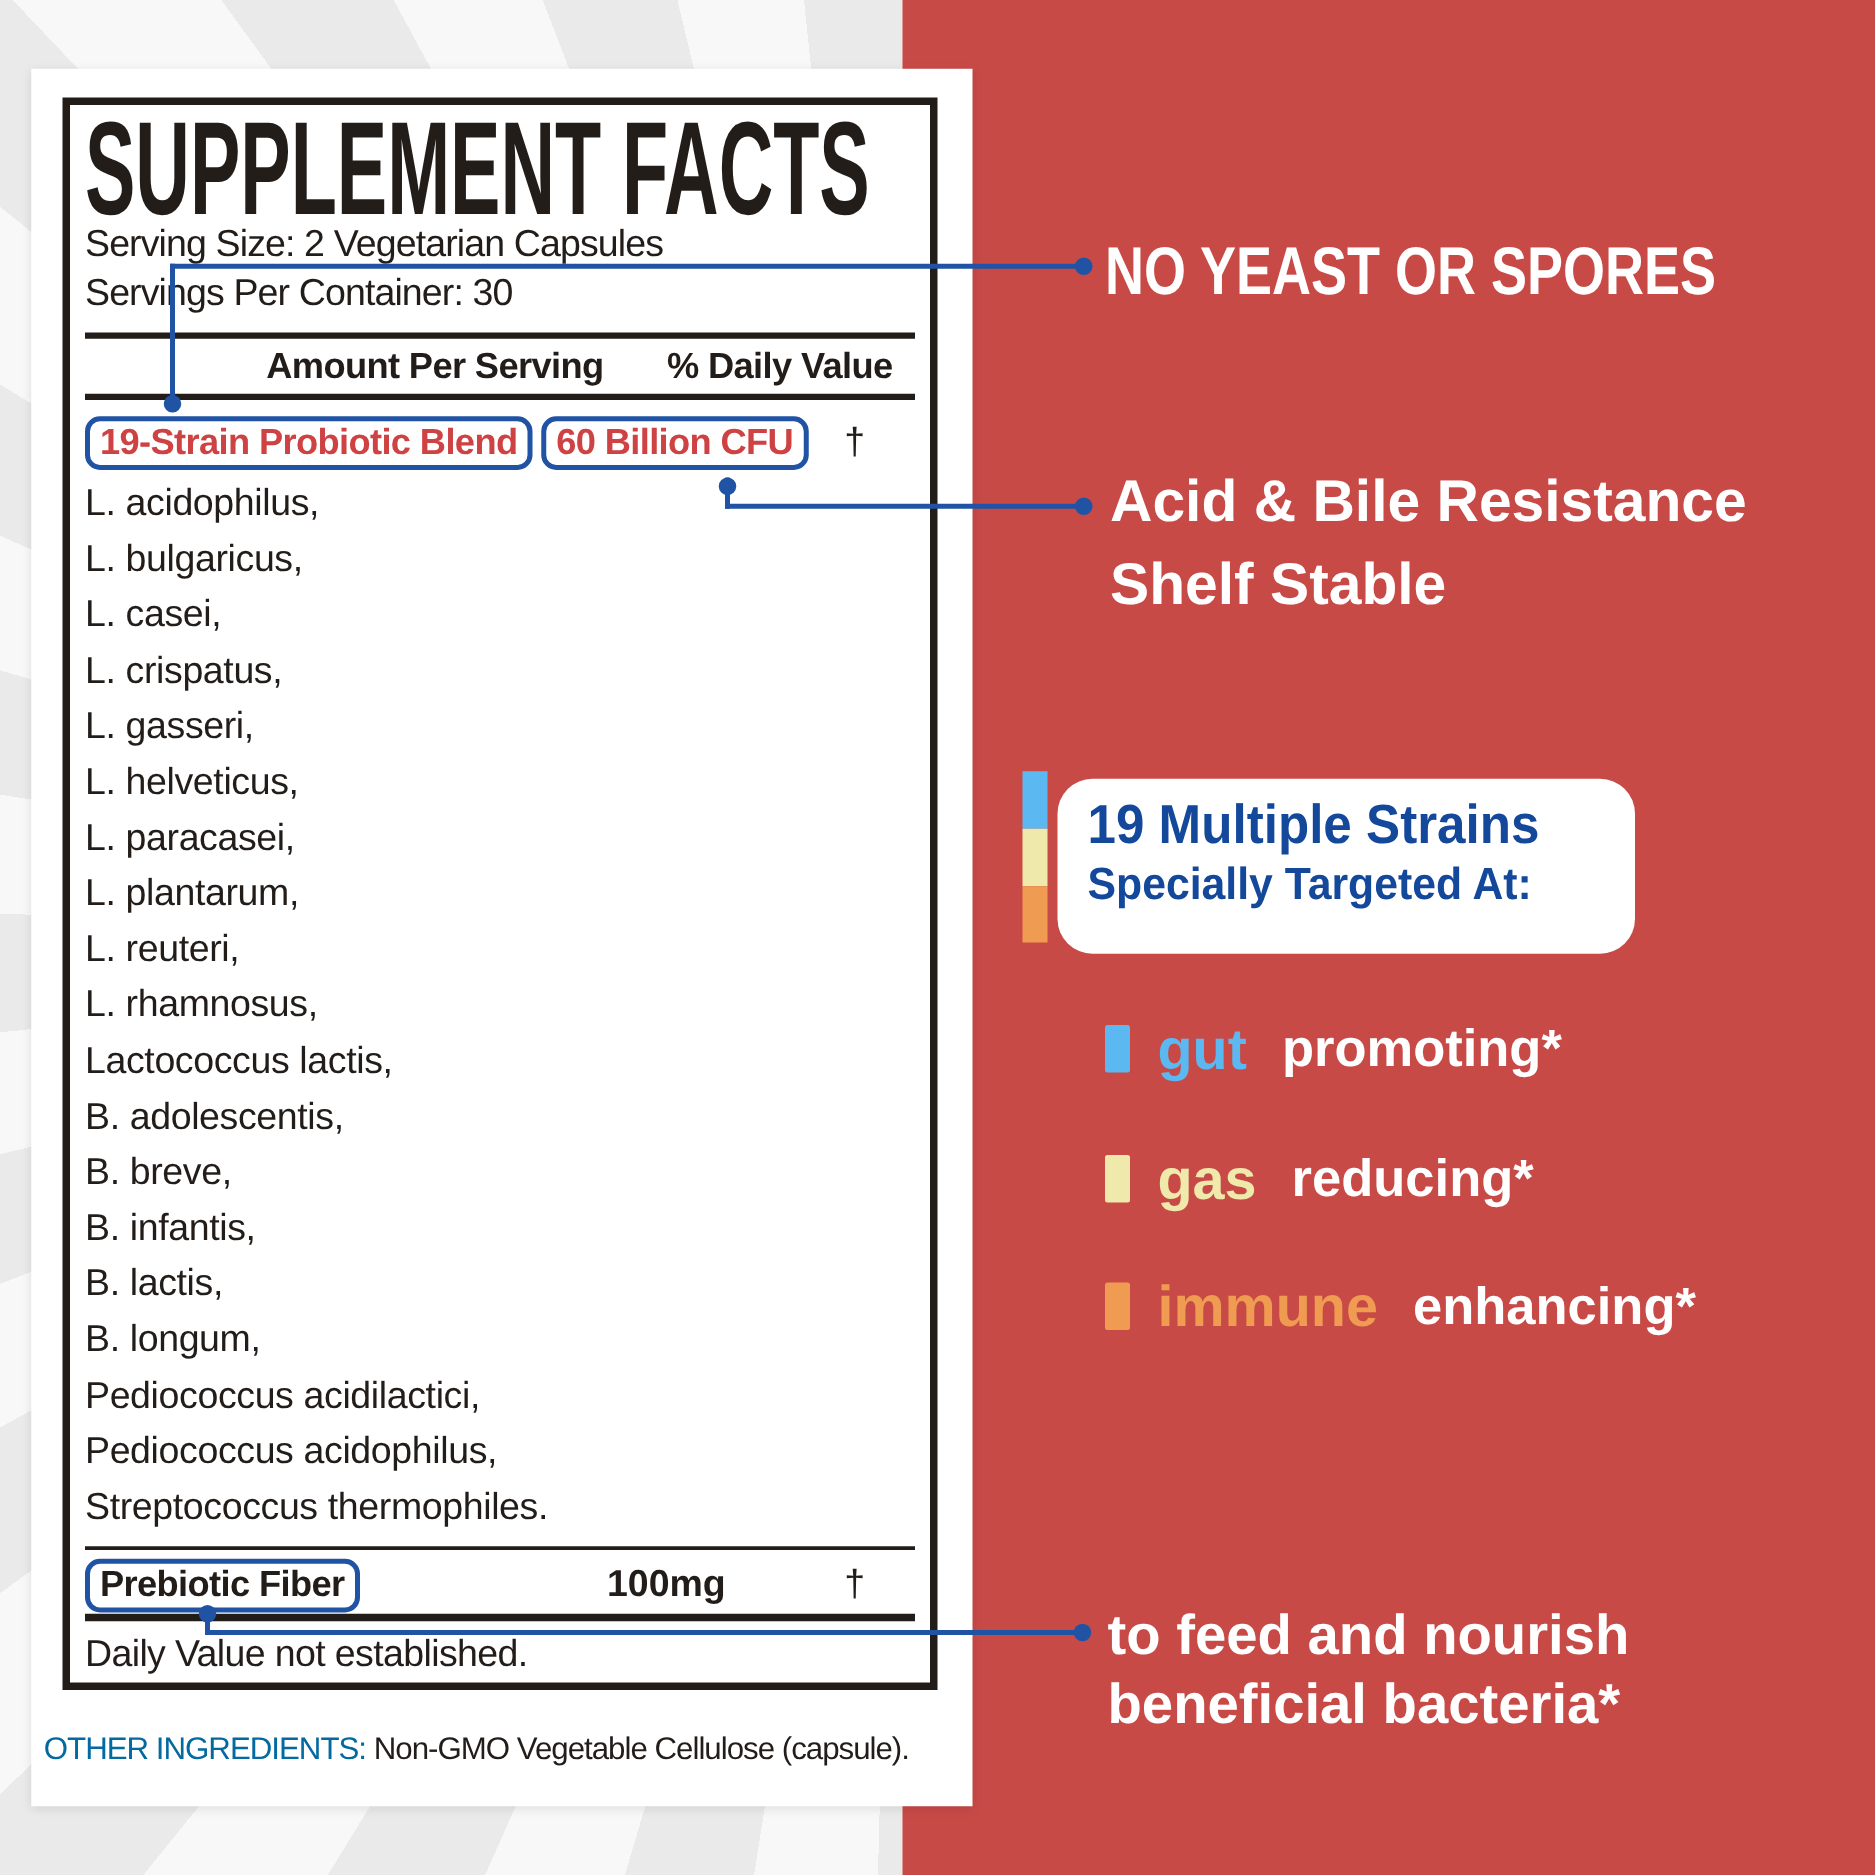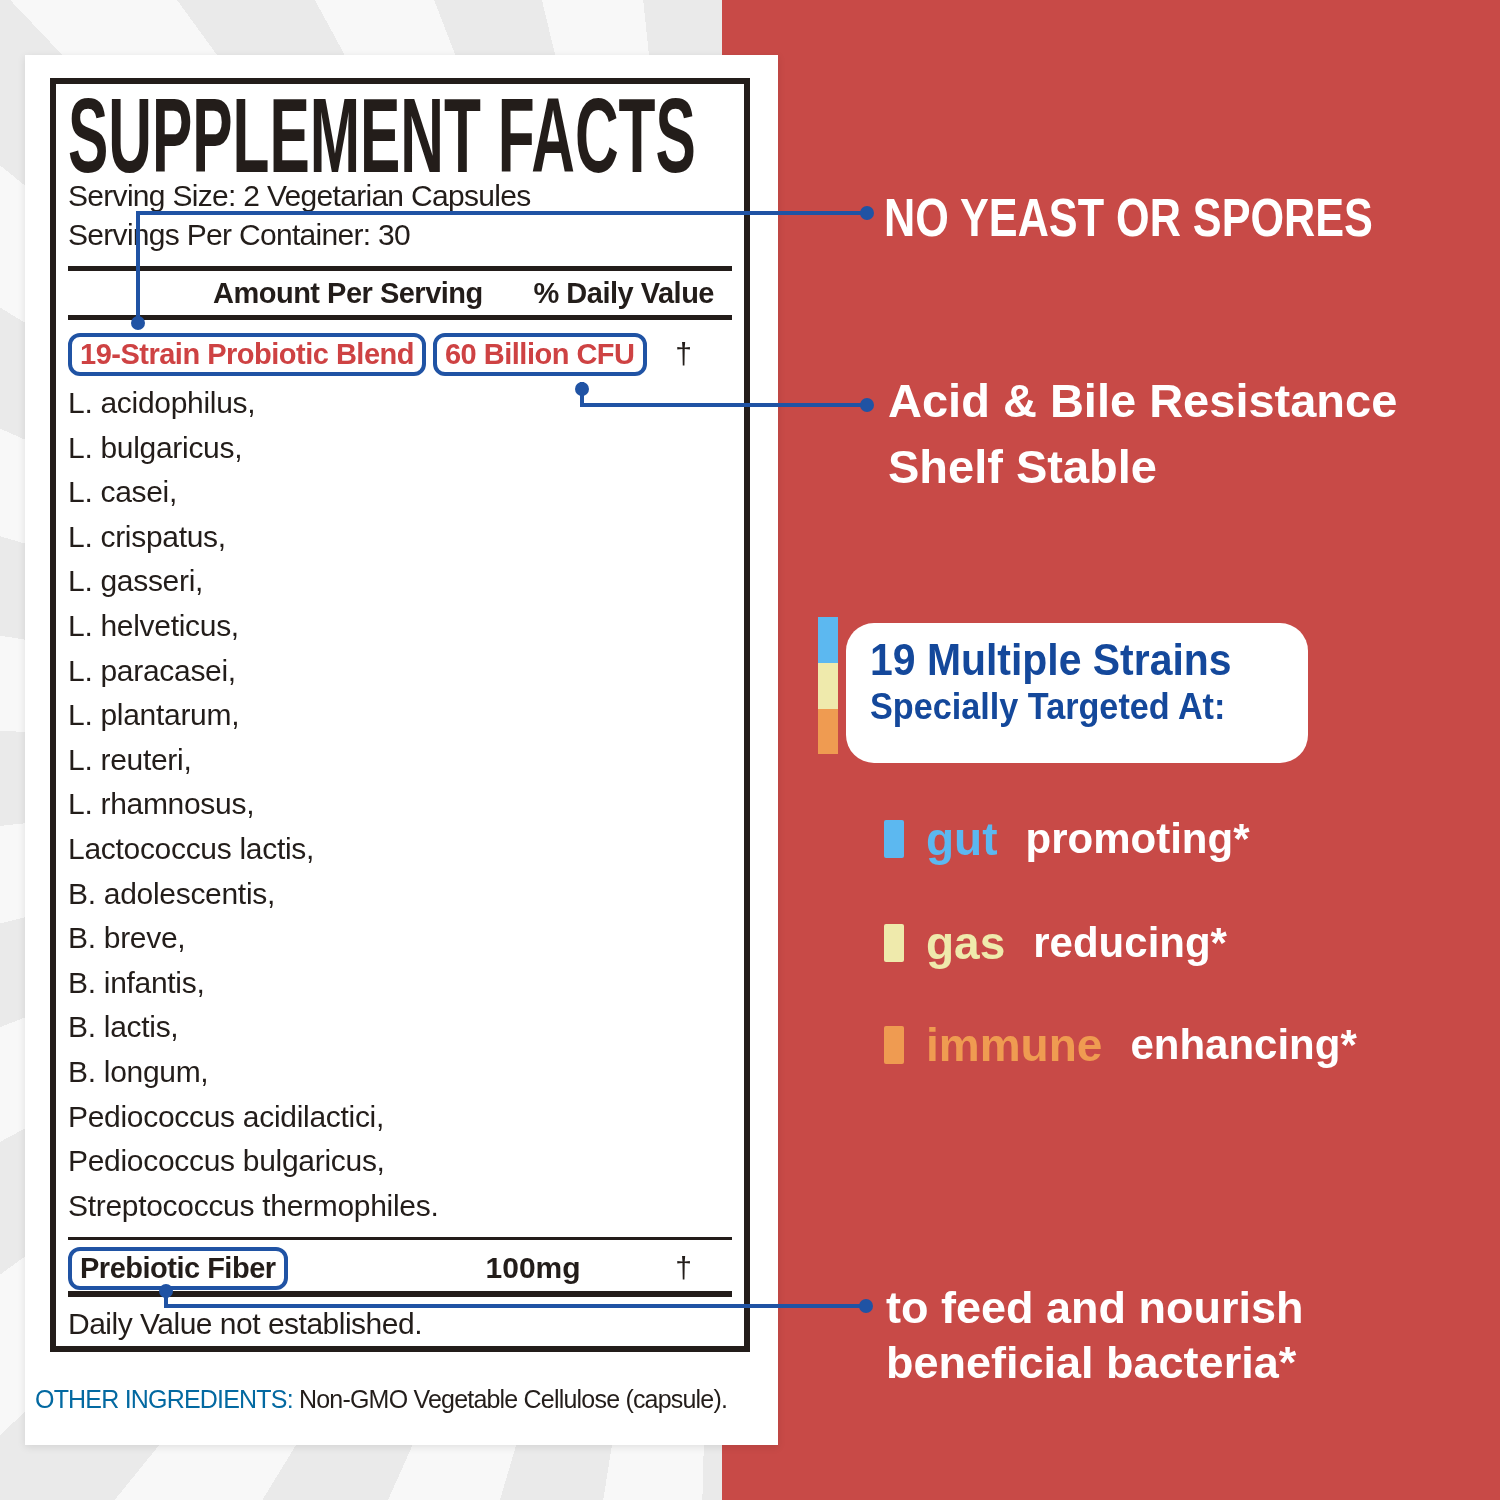--- a/index.html
+++ b/index.html
@@ -98,21 +98,21 @@
         <div class="strain">L. plantarum,</div>
         <div class="strain">L. reuteri,</div>
         <div class="strain">L. rhamnosus,</div>
         <div class="strain">Lactococcus lactis,</div>
         <div class="strain">B. adolescentis,</div>
         <div class="strain">B. breve,</div>
         <div class="strain">B. infantis,</div>
         <div class="strain">B. lactis,</div>
         <div class="strain">B. longum,</div>
         <div class="strain">Pediococcus acidilactici,</div>
-        <div class="strain">Pediococcus bulgaricus,</div>
+        <div class="strain">Pediococcus acidophilus,</div>
         <div class="strain">Streptococcus thermophiles.</div>
       </div>
       <div class="rule r3"></div>
       <div class="prebiotic-row">
         <span class="pill">Prebiotic Fiber</span>
         <span class="amt">100mg</span>
         <span class="dagger">†</span>
       </div>
       <div class="rule r6"></div>
       <div class="dv-note">Daily Value not established.</div>

